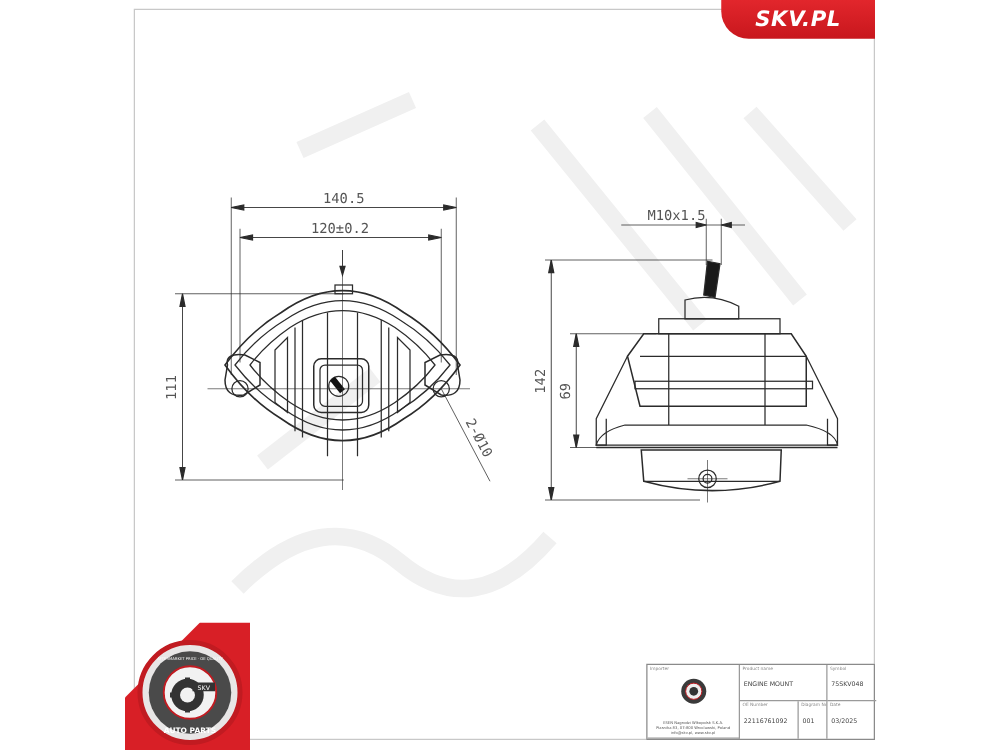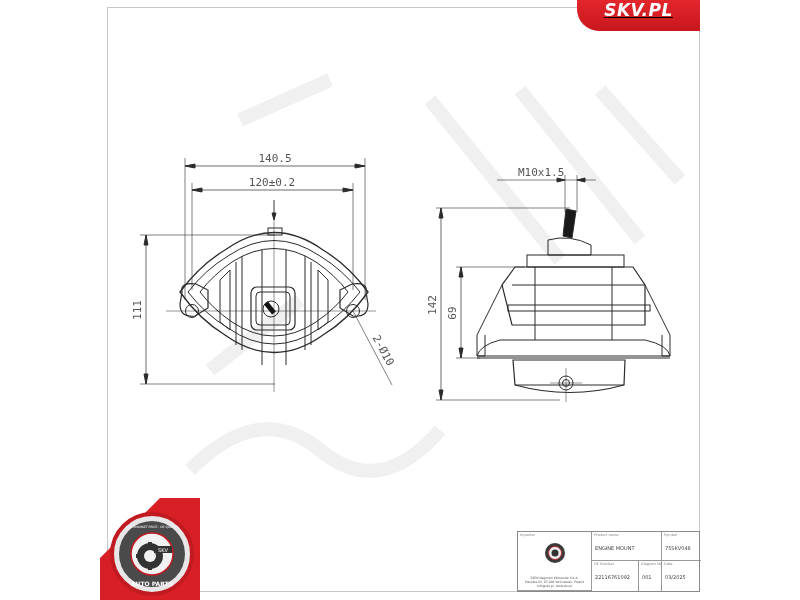--- a/index.html
+++ b/index.html
@@ -1,18 +1,18 @@
 <!DOCTYPE html>
 <html><head>
 <meta charset="utf-8">
 <style>
   html,body{margin:0;padding:0;background:#ffffff;}
   body{width:800px;height:600px;position:relative;overflow:hidden;font-family:"DejaVu Sans",sans-serif;}
   .frame{position:absolute;left:107px;top:7px;width:593px;height:585px;border:1px solid #c8c8c8;box-sizing:border-box;}
-  .brand-tab{position:absolute;left:577px;top:0;width:123px;height:31px;background:linear-gradient(180deg,#e2262c,#c8171d);border-bottom-left-radius:22px;display:flex;align-items:flex-start;justify-content:center;text-decoration:underline;}
+  .brand-tab{position:absolute;left:577px;top:0;width:123px;height:31px;background:linear-gradient(180deg,#e2262c,#c8171d);border-bottom-left-radius:22px;display:flex;align-items:center;justify-content:center;}
   .brand-tab span{color:#fff;font-family:"DejaVu Sans",sans-serif;font-weight:bold;font-style:italic;font-size:17px;letter-spacing:0.5px;}
   svg.drawing{position:absolute;left:0;top:0;}
   .dim{font-family:"DejaVu Sans Mono",monospace;font-size:11px;fill:#555;}
   .titleblock{position:absolute;left:517px;top:531px;width:183px;height:61px;border:1px solid #8a8a8a;box-sizing:border-box;background:#fff;display:grid;grid-template-columns:74px 47px 23px 39px;grid-template-rows:29px 30px;}
   .tb-cell{border-right:1px solid #9a9a9a;border-bottom:1px solid #9a9a9a;position:relative;box-sizing:border-box;overflow:hidden;}
   .tb-label{position:absolute;left:2px;top:1px;font-size:3.5px;color:#888;white-space:nowrap;}
   .tb-value{position:absolute;left:3px;top:13px;font-size:5px;color:#444;white-space:nowrap;}
   .tb-importer{grid-row:1 / span 2;grid-column:1;}
   .tb-pname{grid-column:2 / span 2;grid-row:1;}
   .tb-symbol{grid-column:4;grid-row:1;border-right:none;}

